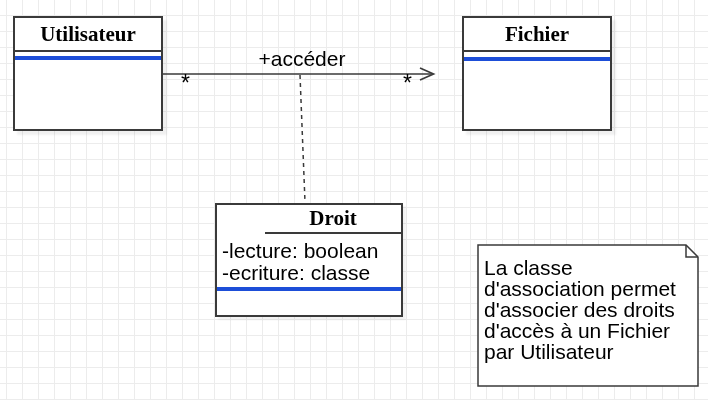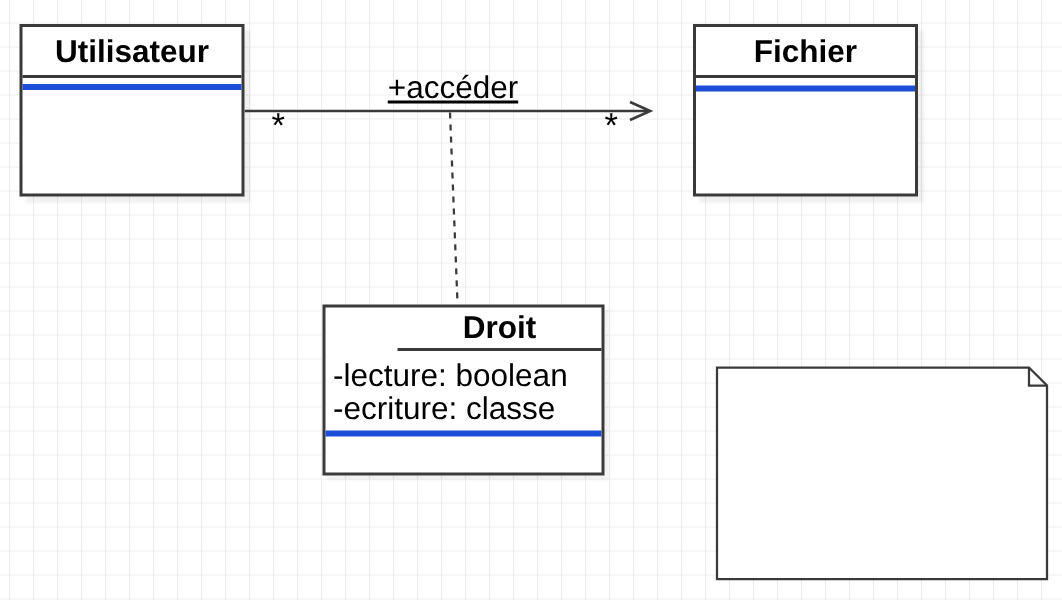--- a/index.html
+++ b/index.html
@@ -23,32 +23,32 @@
     border:2px solid #3a3a3a;
     box-sizing:border-box;
     display:flex;flex-direction:column;
     box-shadow:4px 4px 2px rgba(0,0,0,0.06);
     z-index:2;
   }
   .uml-title{
     font-weight:bold;font-size:21px;line-height:21px;
     display:flex;align-items:center;justify-content:center;
     border-bottom:2px solid #3a3a3a;
+    font-family:Liberation Serif, serif;
   }
   .uml-attrs{
     border-bottom:4px solid #1d4ed8;
     font-size:21px;line-height:22px;
     box-sizing:border-box;
   }
   .uml-methods{flex:1;}
   .edge-label{
     position:absolute;z-index:3;
     font-size:21px;line-height:21px;
     white-space:nowrap;
-    text-decoration:underline;
   }
   .mult{
     position:absolute;z-index:3;
     font-size:23px;line-height:23px;
   }
   .note-text{
     position:absolute;z-index:2;
     font-size:21px;line-height:21px;
     white-space:nowrap;
   }
@@ -87,14 +87,21 @@
       <div>-lecture: boolean</div>
       <div>-ecriture: classe</div>
     </div>
     <div class="uml-methods"></div>
   </div>
 
   <div class="edge-label" style="left:242px;top:48px;width:120px;text-align:center;">+accéder</div>
   <div class="mult" style="left:181px;top:72px;">*</div>
   <div class="mult" style="left:403px;top:72px;">*</div>
 
+  <div class="note-text" style="left:484px;top:257px;width:205px;">
+    <div>La classe</div>
+    <div>d'association permet</div>
+    <div>d'associer des droits</div>
+    <div>d'accès à un Fichier</div>
+    <div>par Utilisateur</div>
+  </div>
 
 </div>
 
 </body></html>

